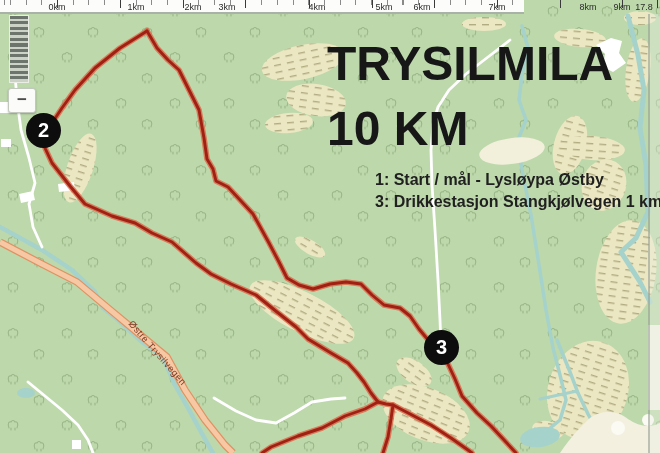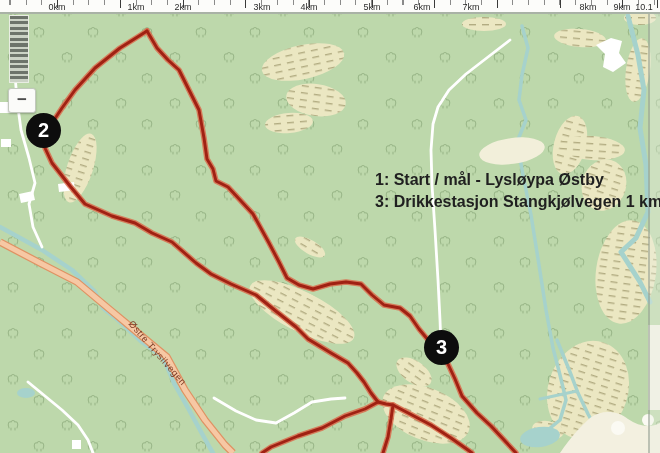--- a/index.html
+++ b/index.html
@@ -1,19 +1,19 @@
 <!DOCTYPE html>
 <html><head>
 <meta charset="utf-8">
 <style>
   html,body{margin:0;padding:0;background:#e8e8e8;}
   .stage{position:relative;width:660px;height:453px;overflow:hidden;
          font-family:"Liberation Sans",sans-serif;background:#bdd8ab;}
   
-  .scalebar{position:absolute;top:0;left:0;width:660px;height:14px;background:#fcfcfa;
+  .scalebar{position:absolute;top:0;left:0;width:524px;height:14px;background:#fcfcfa;
             border-bottom:2px solid #a9b2a6;z-index:6;box-sizing:border-box;}
   .scalebar .minorticks{position:absolute;top:0;left:0;right:0;height:5px;
             background:repeating-linear-gradient(90deg,#8a8a8a 0 1px,transparent 1px 15.7px);
             background-position:10px 0;}
   .tick{position:absolute;top:0;height:8px;border-left:1px solid #3a3a3a;}
   .scalelabel{position:absolute;top:2px;font-size:9px;color:#2b2b2b;transform:translateX(-50%);
             white-space:nowrap;}
   
   .zoom-slider{position:absolute;left:10px;top:16px;width:18px;height:66px;z-index:5;
             background:repeating-linear-gradient(180deg,#6d746b 0 3px,#ccd3c6 3px 5.5px);
@@ -148,34 +148,38 @@
     <i class="tick" style="left:245px"></i>
     <i class="tick" style="left:309px"></i>
     <i class="tick" style="left:372px"></i>
     <i class="tick" style="left:434px"></i>
     <i class="tick" style="left:497px"></i>
     <i class="tick" style="left:560px"></i>
     <i class="tick" style="left:622px"></i>
     <i class="tick" style="left:657px"></i>
     <span class="scalelabel" style="left:57px">0km</span>
     <span class="scalelabel" style="left:136px">1km</span>
-    <span class="scalelabel" style="left:183px">2km</span>
-    <span class="scalelabel" style="left:262px">3km</span>
-    <span class="scalelabel" style="left:309px">4km</span>
-    <span class="scalelabel" style="left:372px">5km</span>
+    <span class="scalelabel" style="left:193px">2km</span>
+    <span class="scalelabel" style="left:227px">3km</span>
+    <span class="scalelabel" style="left:317px">4km</span>
+    <span class="scalelabel" style="left:384px">5km</span>
     <span class="scalelabel" style="left:422px">6km</span>
-    <span class="scalelabel" style="left:471px">7km</span>
+    <span class="scalelabel" style="left:497px">7km</span>
     <span class="scalelabel" style="left:588px">8km</span>
     <span class="scalelabel" style="left:622px">9km</span>
-    <span class="scalelabel" style="left:644px">10.1</span>
+    <span class="scalelabel" style="left:644px">17.8</span>
   </div>
 
   <div class="zoom-slider"></div>
   <div class="zoom-out">−</div>
 
+  <div class="title">
+    <div class="l1">TRYSILMILA</div>
+    <div class="l2">10 KM</div>
+  </div>
   <div class="legend">
     <div>1: Start / mål - Lysløypa Østby</div>
     <div>3: Drikkestasjon Stangkjølvegen 1 km</div>
   </div>
 
   <div class="marker" style="left:26px;top:113px">
     <span>2</span>
   </div>
   <div class="marker" style="left:424px;top:330px">
     <span>3</span>

